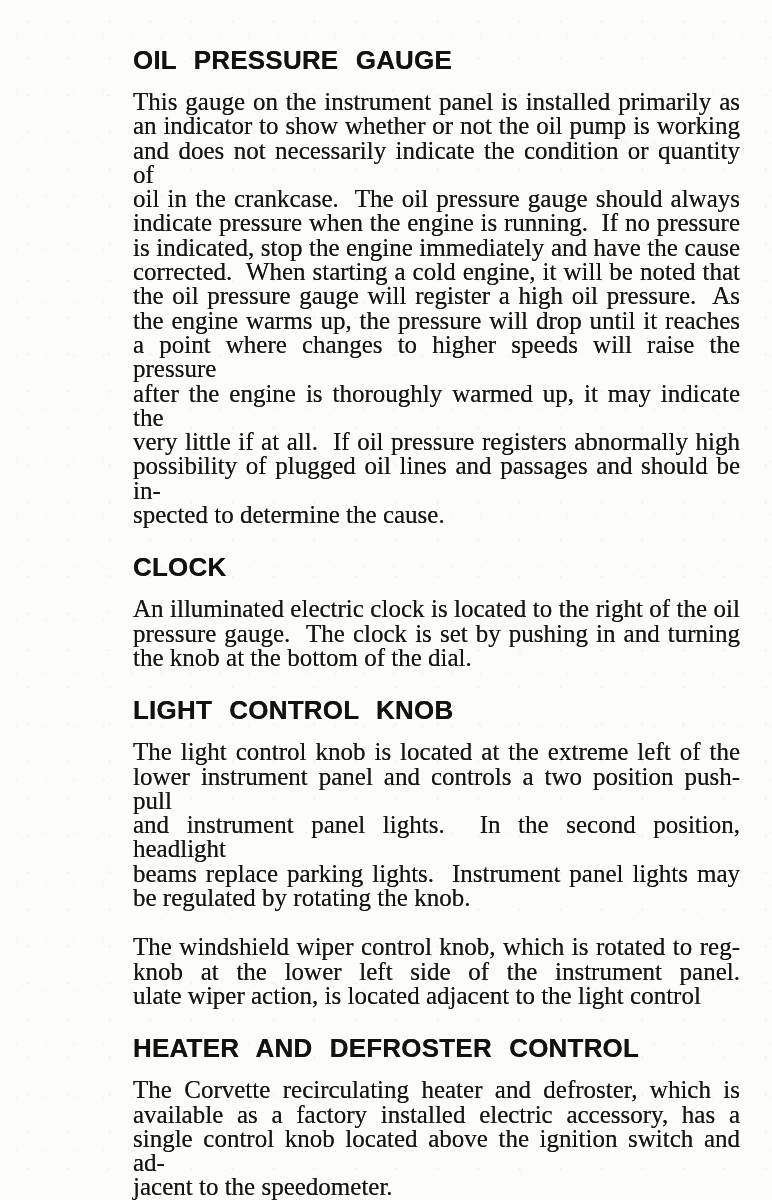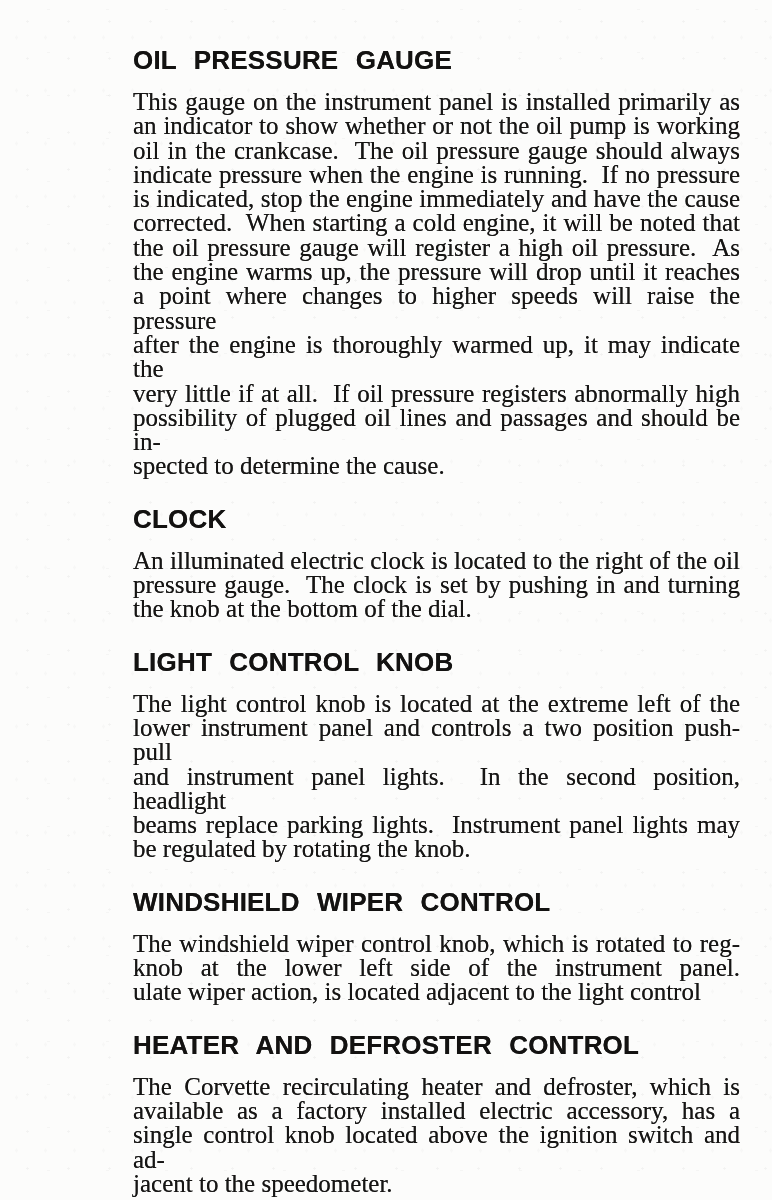--- a/index.html
+++ b/index.html
@@ -69,20 +69,21 @@
 </head>
 <body>
 
 <main class="page">
   <div class="content" id="sections">
   <section class="section">
     <h2 class="heading">OIL PRESSURE GAUGE</h2>
     <p class="para">
           <span class="line">This gauge on the instrument panel is installed primarily as</span>
           <span class="line">an indicator to show whether or not the oil pump is working</span>
+          <span class="line">and does not necessarily indicate the condition or quantity of</span>
           <span class="line">oil in the crankcase.&nbsp; The oil pressure gauge should always</span>
           <span class="line">indicate pressure when the engine is running.&nbsp; If no pressure</span>
           <span class="line">is indicated, stop the engine immediately and have the cause</span>
           <span class="line">corrected.&nbsp; When starting a cold engine, it will be noted that</span>
           <span class="line">the oil pressure gauge will register a high oil pressure.&nbsp; As</span>
           <span class="line">the engine warms up, the pressure will drop until it reaches</span>
           <span class="line">a point where changes to higher speeds will raise the pressure</span>
           <span class="line">after the engine is thoroughly warmed up, it may indicate the</span>
           <span class="line">very little if at all.&nbsp; If oil pressure registers abnormally high</span>
           <span class="line">possibility of plugged oil lines and passages and should be in-</span>
@@ -104,21 +105,20 @@
     <p class="para">
           <span class="line">The light control knob is located at the extreme left of the</span>
           <span class="line">lower instrument panel and controls a two position push-pull</span>
           <span class="line">and instrument panel lights.&nbsp; In the second position, headlight</span>
           <span class="line">beams replace parking lights.&nbsp; Instrument panel lights may</span>
           <span class="line">be regulated by rotating the knob.</span>
         </p>
   </section>
 
   <section class="section">
-    <h2 class="heading">WINDSHIELD WIPER CONTROL</h2>
     <p class="para">
           <span class="line">The windshield wiper control knob, which is rotated to reg-</span>
           <span class="line">knob at the lower left side of the instrument panel.</span>
           <span class="line">ulate wiper action, is located adjacent to the light control</span>
         </p>
   </section>
 
   <section class="section">
     <h2 class="heading">HEATER AND DEFROSTER CONTROL</h2>
     <p class="para">

